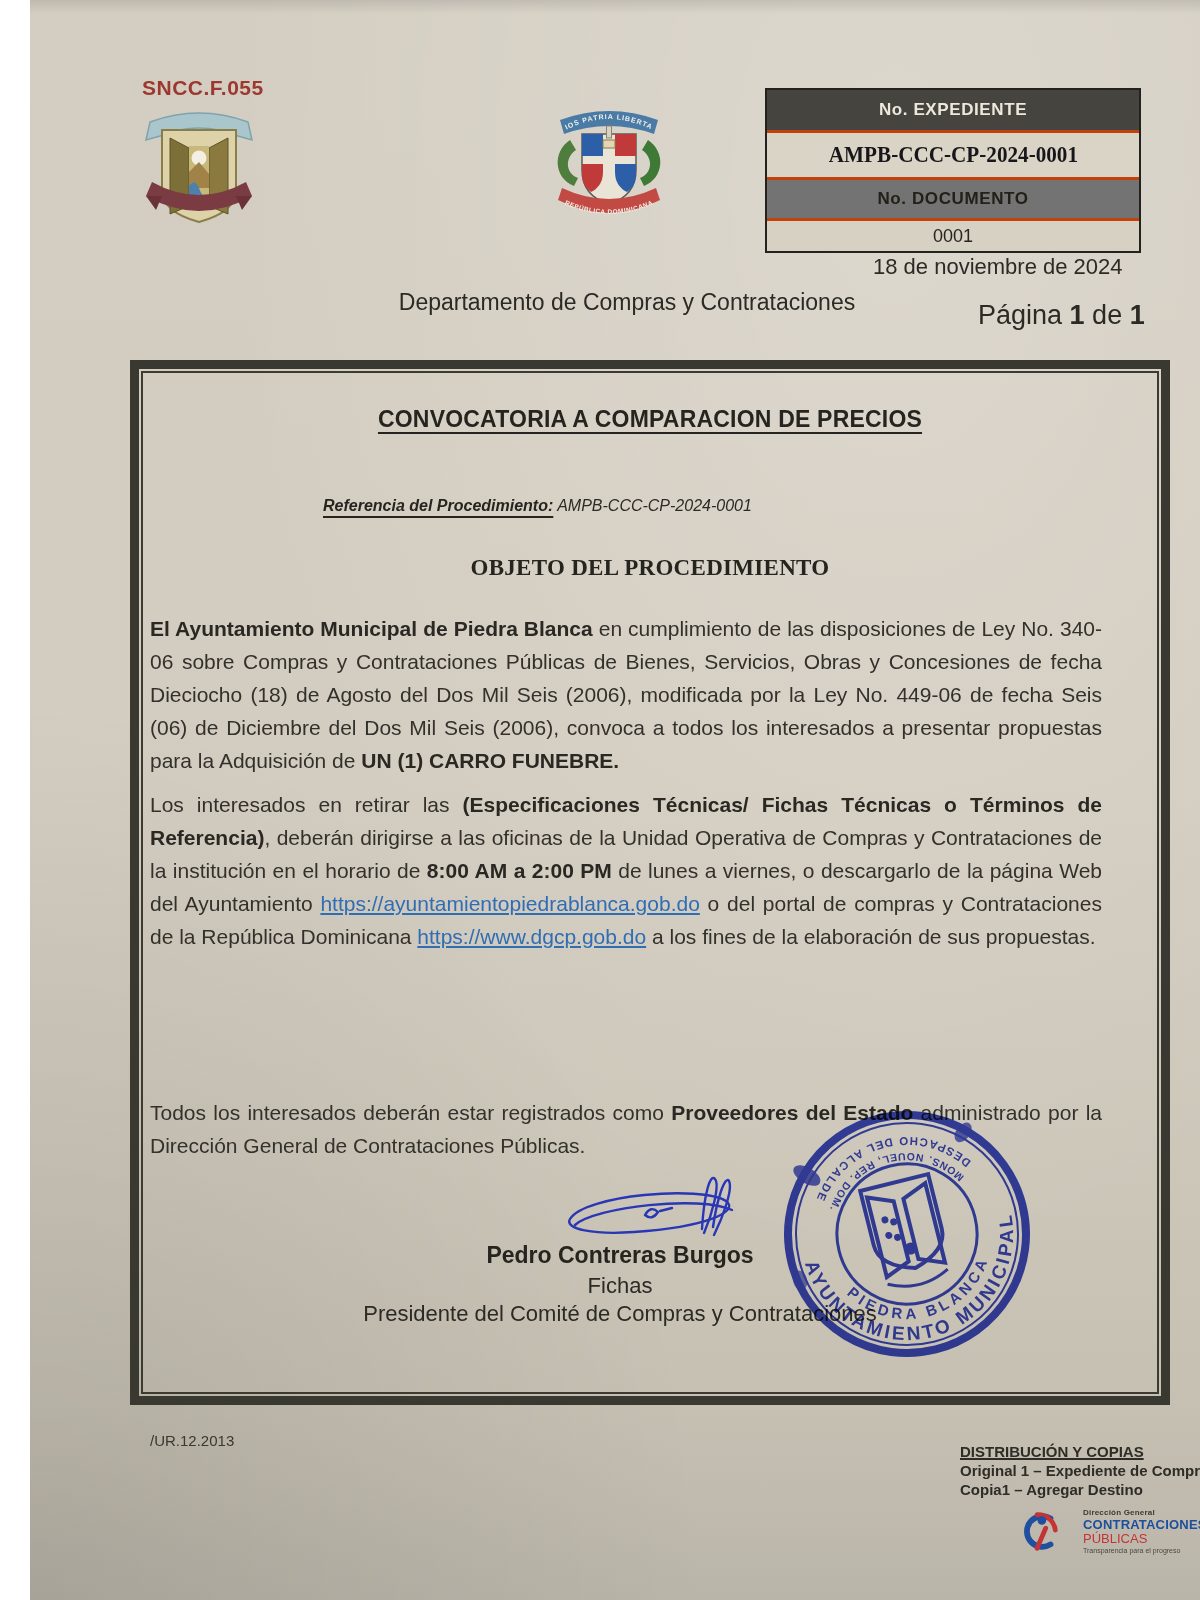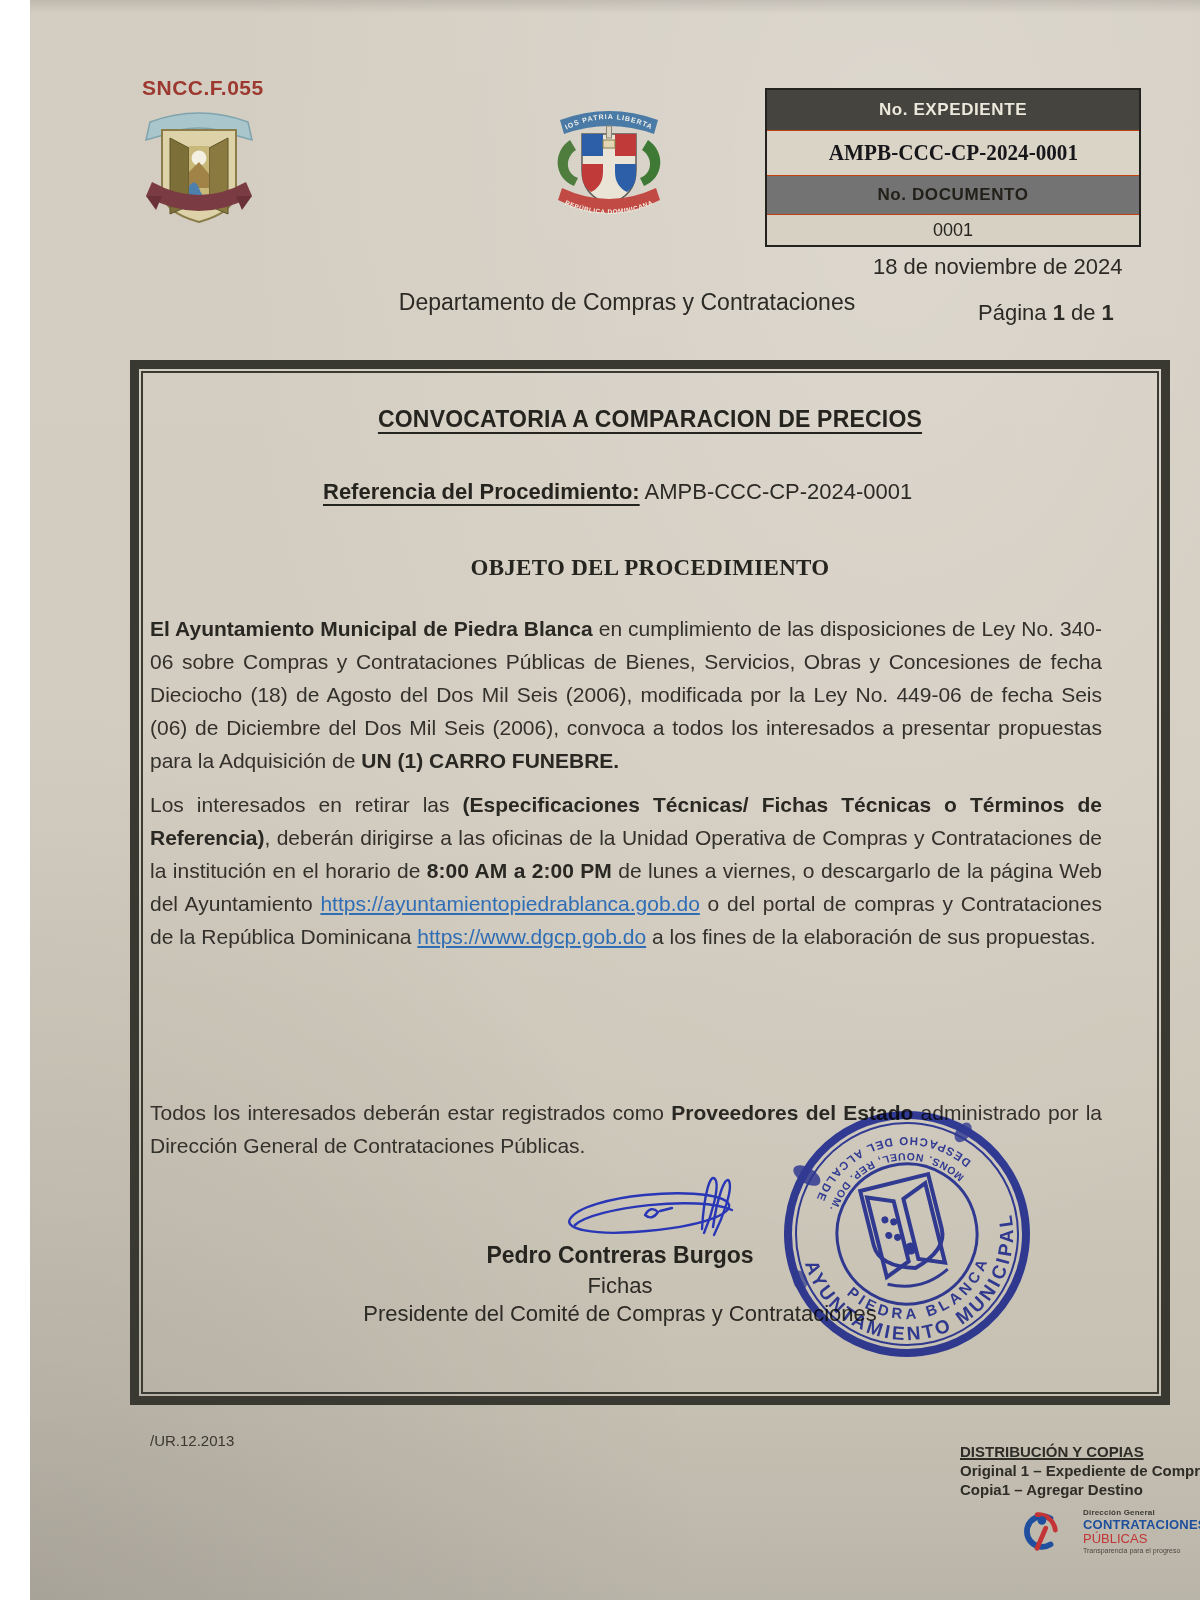--- a/index.html
+++ b/index.html
@@ -20,44 +20,44 @@
   .page::before{ 
     content:"";position:absolute;left:0;top:0;width:100%;height:14px;
     background:linear-gradient(180deg, rgba(0,0,0,.10), rgba(0,0,0,0));
   }
   .abs{position:absolute;}
 
   .form-code{left:112px;top:76px;font-size:21px;font-weight:bold;color:#9c382f;letter-spacing:.5px;}
 
   
   .exp-table{left:735px;top:88px;width:372px;border:2px solid #23221f;background:#d9d3c6;}
-  .exp-row{display:flex;align-items:center;justify-content:center;border-bottom:1px solid #c2410c;}
+  .exp-row{display:flex;align-items:center;justify-content:center;border-bottom:3px solid #c2410c;}
   .exp-row:last-child{border-bottom:none;}
   .exp-h1{height:40px;background:#45443e;color:#ece9dc;font-size:17px;font-weight:bold;letter-spacing:.6px;}
   .exp-v1{height:44px;background:#dad4c6;color:#17161a;font-family:"Liberation Serif",serif;font-size:23px;font-weight:bold;}
   .exp-v1 span{display:inline-block;transform:scaleX(.92);}
   .exp-h2{height:38px;background:#737373;color:#222019;font-size:17px;font-weight:bold;letter-spacing:.6px;}
   .exp-v2{height:30px;background:#d7d1c3;color:#26251f;font-size:18px;}
 
   .institution{left:297px;top:250px;width:550px;text-align:center;
     font-family:"Liberation Serif",serif;font-weight:bold;font-size:27px;color:#1e1c18;white-space:nowrap;}
   .institution span{display:inline-block;transform:scaleX(.86);}
   .header-date{left:843px;top:254px;font-size:22px;color:#2c2a25;}
   .department{left:297px;top:289px;width:600px;text-align:center;font-size:23px;color:#2c2a25;}
-  .pagina{left:948px;top:300px;font-size:22px;color:#2c2a25;}
+  .pagina{left:948px;top:300px;font-size:27px;color:#2c2a25;}
   .pagina b{font-weight:bold;}
 
   
   .doc-box{left:100px;top:360px;width:1040px;height:1045px;border:9px solid #393831;box-sizing:border-box;}
   .box-inner-line{position:absolute;inset:2px;border:2px solid #3b3a33;pointer-events:none;}
 
   .doc-title{position:absolute;left:0;top:37px;width:100%;text-align:center;
     font-size:23px;font-weight:bold;color:#26241f;letter-spacing:.2px;
     text-decoration:underline;text-decoration-thickness:2px;text-underline-offset:5px;}
-  .reference-line{position:absolute;left:184px;top:110px;font-size:22px;color:#2c2a25;white-space:nowrap;}
+  .reference-line{position:absolute;left:184px;top:128px;font-size:16px;color:#2c2a25;white-space:nowrap;font-style:italic;}
   .ref-label{font-weight:bold;text-decoration:underline;text-decoration-thickness:2px;text-underline-offset:5px;color:#26241f;}
   .section-heading{position:absolute;left:0;top:186px;width:100%;text-align:center;
     font-family:"Liberation Serif",serif;font-size:23px;font-weight:bold;color:#26241f;letter-spacing:.3px;}
 
   .para{position:absolute;left:11px;width:952px;margin:0;font-size:21px;line-height:33px;text-align:justify;color:#33312c;}
   .para b{color:#2a2823;}
   .p1{top:243px;}
   .p2{top:419px;}
   .p3{top:639px;}
   .p4{top:727px;}

